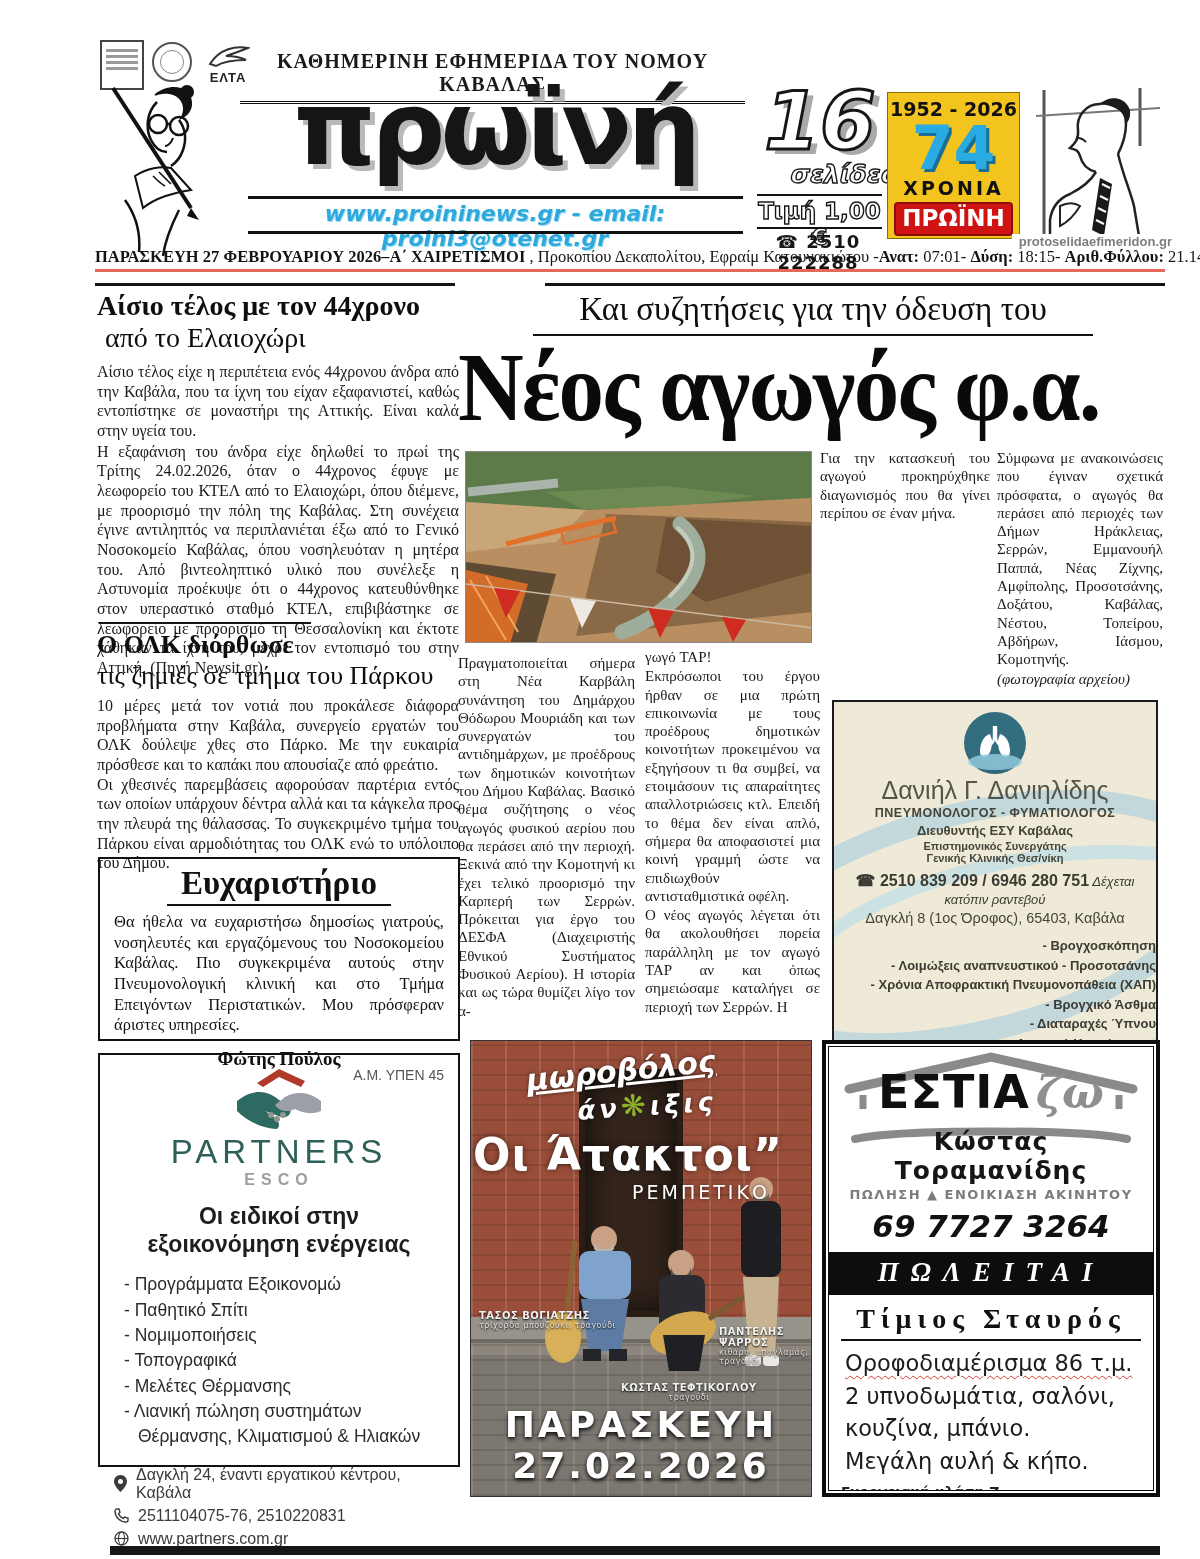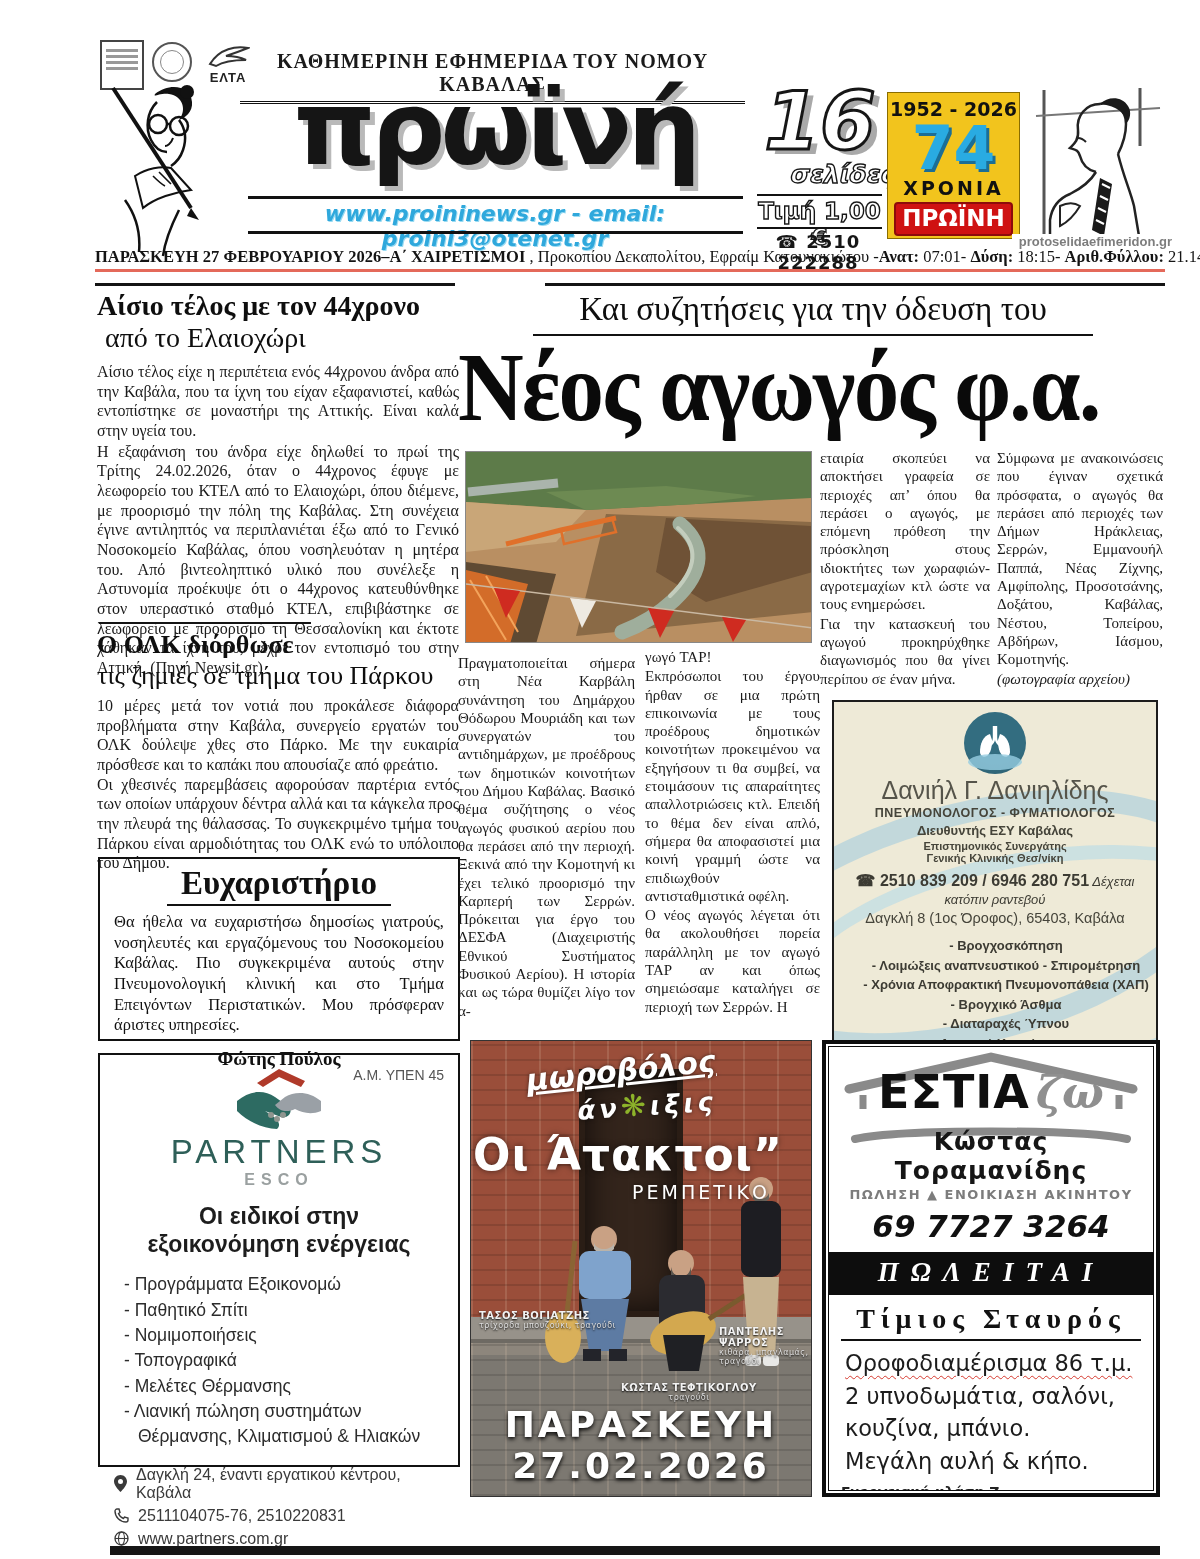--- a/index.html
+++ b/index.html
@@ -125,21 +125,21 @@
   .dan .lungs-badge::after { content:""; position:absolute; left:4px; bottom:4px; width:54px; height:16px;
                              border-radius:50%; background:rgba(150,205,225,.8); }
   .dan .dan-name { font-size:25px; color:#55544a; margin-top:2px; }
   .dan .dan-spec { font-size:12.5px; font-weight:bold; letter-spacing:.5px; margin-top:1px; }
   .dan .dan-t1 { font-size:13px; font-weight:bold; margin-top:3px; }
   .dan .dan-t2 { font-size:11px; font-weight:bold; margin-top:2px; }
   .dan .dan-t3 { font-size:11px; font-weight:bold; }
   .dan .dan-phone { font-size:16px; font-weight:bold; margin-top:7px; color:#3c3b33; }
   .dan .dan-phone .apt { font-weight:normal; font-style:italic; font-size:13px; }
   .dan .dan-addr { font-size:14.5px; margin-top:2px; }
-  .dan .dan-list { text-align:center; margin:10px 0 0 22px; font-size:13px; font-weight:bold; line-height:1.5; color:#3c3b33; }
+  .dan .dan-list { text-align:right; margin:10px 0 0 22px; font-size:13px; font-weight:bold; line-height:1.5; color:#3c3b33; }
   .dan .dan-list div::before { content:"- "; }
 
   
   .poster { left:470px; top:1040px; width:342px; height:457px; border:1px solid #333; overflow:hidden;
             background:
               repeating-linear-gradient(0deg, rgba(0,0,0,.12) 0 2px, rgba(0,0,0,0) 2px 15px),
               repeating-linear-gradient(90deg, rgba(225,200,175,.18) 0 2px, rgba(0,0,0,0) 2px 34px),
               linear-gradient(180deg, #9a4e3a 0 62%, #8d867c 62% 69%, #7c7871 69% 100%); }
   .poster .door { position:absolute; left:108px; top:28px; width:104px; height:248px; background:#34251c;
                   box-shadow:inset 0 0 0 6px #2a1d15, inset 0 0 40px #000; }
@@ -368,21 +368,20 @@
 
   <div class="abs ncol col1">
     <p>Πραγματοποιείται σήμερα στη Νέα Καρβάλη συνάντηση του Δημάρχου Θόδωρου Μουριάδη και των συνεργατών του αντιδημάρχων, με προέδρους των δημοτικών κοινοτήτων του Δήμου Καβάλας. Βασικό θέμα συζήτησης ο νέος αγωγός φυσικού αερίου που θα περάσει από την περιοχή. Ξεκινά από την Κομοτηνή κι έχει τελικό προορισμό την Καρπερή των Σερρών. Πρόκειται για έργο του ΔΕΣΦΑ (Διαχειριστής Εθνικού Συστήματος Φυσικού Αερίου). Η ιστορία και ως τώρα θυμίζει λίγο τον α-</p>
   </div>
   <div class="abs ncol col2">
     <p>γωγό TAP!</p>
     <p>Εκπρόσωποι του έργου ήρθαν σε μια πρώτη επικοινωνία με τους προέδρους δημοτικών κοινοτήτων προκειμένου να εξηγήσουν τι θα συμβεί, να ετοιμάσουν τις απαραίτητες απαλλοτριώσεις κτλ. Επειδή το θέμα δεν είναι απλό, σήμερα θα αποφασιστεί μια κοινή γραμμή ώστε να επιδιωχθούν αντισταθμιστικά οφέλη.</p>
     <p>Ο νέος αγωγός λέγεται ότι θα ακολουθήσει πορεία παράλληλη με τον αγωγό TAP αν και όπως σημειώσαμε καταλήγει σε περιοχή των Σερρών. Η</p>
   </div>
   <div class="abs ncol col3">
-    <p>εταιρία σκοπεύει να αποκτήσει γραφεία σε περιοχές απ’ όπου θα περάσει ο αγωγός, με επόμενη πρόθεση την πρόσκληση στους ιδιοκτήτες των χωραφιών- αγροτεμαχίων κτλ ώστε να τους ενημερώσει.</p>
     <p>Για την κατασκευή του αγωγού προκηρύχθηκε διαγωνισμός που θα γίνει περίπου σε έναν μήνα.</p>
   </div>
   <div class="abs ncol col4">
     <p>Σύμφωνα με ανακοινώσεις που έγιναν σχετικά πρόσφατα, ο αγωγός θα περάσει από περιοχές των Δήμων Ηράκλειας, Σερρών, Εμμανουήλ Παππά, Νέας Ζίχνης, Αμφίπολης, Προσοτσάνης, Δοξάτου, Καβάλας, Νέστου, Τοπείρου, Αβδήρων, Ιάσμου, Κομοτηνής.</p>
     <p class="caption">(φωτογραφία αρχείου)</p>
   </div>
 
   <div class="abs dan">
     <div class="sw1"></div>
     <div class="sw2"></div>
@@ -397,21 +396,21 @@
       </div>
       <div class="dan-name">Δανιήλ Γ. Δανιηλίδης</div>
       <div class="dan-spec">ΠΝΕΥΜΟΝΟΛΟΓΟΣ - ΦΥΜΑΤΙΟΛΟΓΟΣ</div>
       <div class="dan-t1">Διευθυντής ΕΣΥ Καβάλας</div>
       <div class="dan-t2">Επιστημονικός Συνεργάτης</div>
       <div class="dan-t3">Γενικής Κλινικής Θεσ/νίκη</div>
       <div class="dan-phone"><span>☎ 2510 839 209 / 6946 280 751</span><span class="apt"> Δέχεται κατόπιν ραντεβού</span></div>
       <div class="dan-addr">Δαγκλή 8 (1ος Όροφος), 65403, Καβάλα</div>
       <div class="dan-list">
         <div>Βρογχοσκόπηση</div>
-        <div>Λοιμώξεις αναπνευστικού - Σπιρομέτρηση</div>
+        <div>Λοιμώξεις αναπνευστικού - Προσοτσάνης</div>
         <div>Χρόνια Αποφρακτική Πνευμονοπάθεια (ΧΑΠ)</div>
         <div>Βρογχικό Άσθμα</div>
         <div>Διαταραχές Ύπνου</div>
         <div>Διακοπή Καπνίσματος</div>
 
       </div>
 
     </div>
   </div>
 

